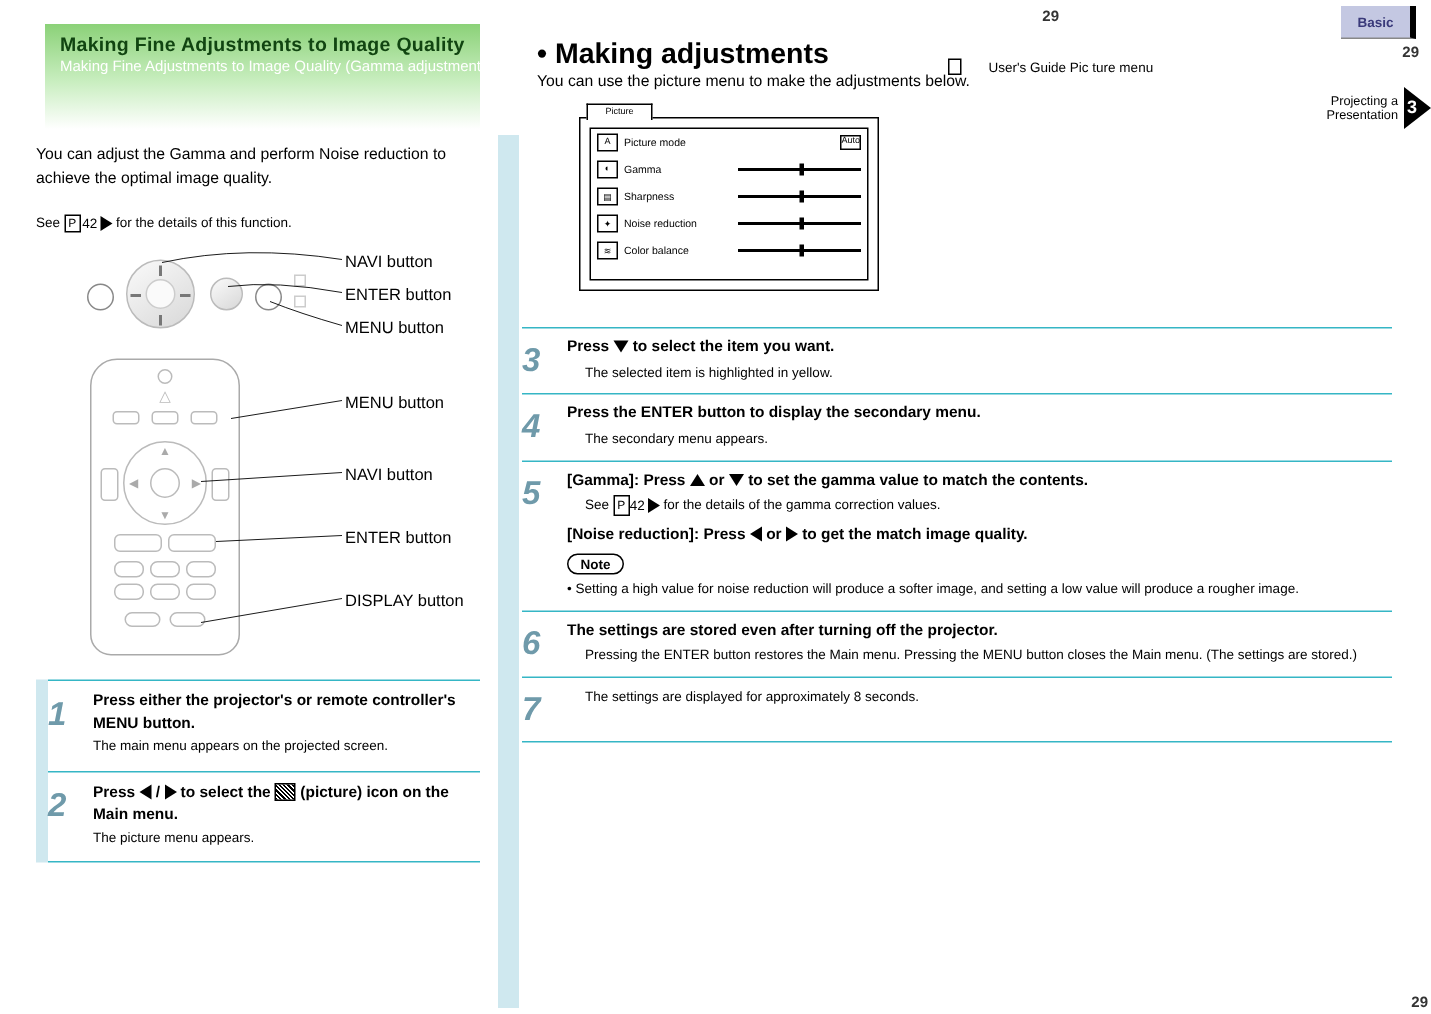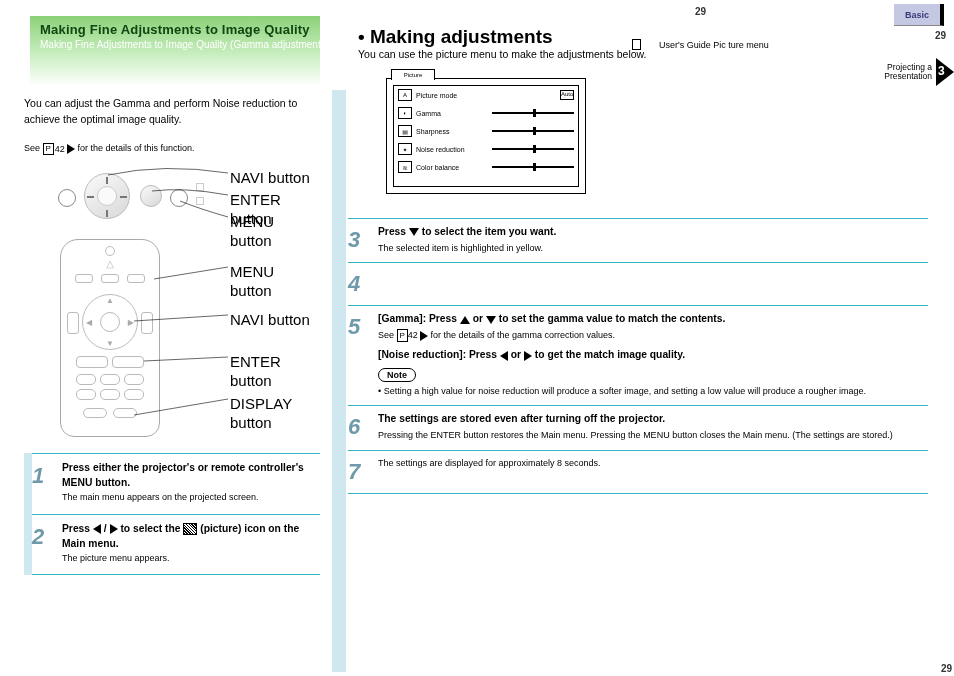--- a/index.html
+++ b/index.html
@@ -30,21 +30,21 @@
   .small-circ { width: 18px; height: 18px; border: 1px solid #888; border-radius: 50%; background: #fff; }
   .knob { width: 46px; height: 46px; border-radius: 50%; background: linear-gradient(145deg,#fafafa,#d8d8d8); border:1px solid #bbb; display:flex; align-items:center; justify-content:center; position:relative; }
   .knob::before { content:''; position:absolute; width:18px; height:18px; border-radius:50%; background:#fafafa; border:1px solid #ccc; }
   .knob .tick { position:absolute; width:2px; height:7px; background:#777; top:3px; left:50%; transform-origin: 50% 20px; }
   .knob .t1{ transform: translateX(-50%) rotate(0deg);}
   .knob .t2{ transform: translateX(-50%) rotate(90deg);}
   .knob .t3{ transform: translateX(-50%) rotate(180deg);}
   .knob .t4{ transform: translateX(-50%) rotate(270deg);}
   .knob-small { width: 22px; height: 22px; border-radius: 50%; background: linear-gradient(145deg,#fafafa,#d8d8d8); border:1px solid #bbb; }
 
-  .label-right { position:absolute; font-size:15px; color:#000; text-align:left; line-height:1.25; width: 84px; }
+  .label-right { position:absolute; font-size:11px; color:#000; text-align:left; line-height:1.25; width: 84px; }
 
   .remote { position: relative; margin: 14px auto 0 36px; width: 100px; height: 198px; border:1px solid #aaa; border-radius: 18px 18px 14px 14px; background:#fff; }
   .remote .top-dot { position:absolute; top:6px; left:50%; transform:translateX(-50%); width:10px; height:10px; border:1px solid #bbb; border-radius:50%; }
   .remote .top-tri { position:absolute; top:18px; left:50%; transform:translateX(-50%); font-size:10px; color:#bbb; }
   .remote .row3 { position:absolute; top:34px; left:0; right:0; display:flex; justify-content:space-around; padding:0 10px; }
   .remote .row3 span { width:18px; height:9px; border:1px solid #bbb; border-radius:3px; display:block; }
   .remote .dial { position:absolute; top:54px; left:50%; transform:translateX(-50%); width:56px; height:56px; border:1px solid #bbb; border-radius:50%; }
   .remote .dial::before{ content:''; position:absolute; left:50%; top:50%; transform:translate(-50%,-50%); width:18px; height:18px; border-radius:50%; border:1px solid #bbb; }
   .remote .dial .arr { position:absolute; font-size:8px; color:#aaa; }
   .remote .dial .au{ top:1px; left:50%; transform:translateX(-50%);} 
@@ -92,21 +92,21 @@
   .osd .row .txt { flex:0 0 72px; }
   .osd .row .slider { flex:1; height:2px; background:#000; position:relative; }
   .osd .row .slider::after{ content:''; position:absolute; width:3px; height:8px; background:#000; top:-3px; left:50%; }
   .osd .row .valbox { width:14px; height:10px; border:1px solid #000; font-size:6px; text-align:center; margin-left:4px; }
 
   .right-steps { position:absolute; left:16px; top:206px; right:4px; }
   .rstep { border-top: 1px solid #35b6c5; padding: 6px 0 8px 0; display:flex; gap:8px; }
   .rstep .step-num { width: 22px; }
   .rstep .body { font-size: 10.3px; line-height:1.42; flex:1; padding-right:6px;}
   .rstep .body .head { font-weight: bold; margin-bottom:2px; }
-  .rstep .body .desc { font-size:9px; }
+  .rstep .body .desc { font-size:9px;margin-left:12px; }
 
   .note-row { font-size:9px; margin-top:6px; line-height:1.35; }
   .chapter-tag { position:absolute; right:0; top:58px; display:flex; align-items:center; gap:4px; }
   .chapter-tag .txt { font-size:8.5px; text-align:right; line-height:1.1; }
   .chapter-tag .tri { width:0; height:0; border-top:14px solid transparent; border-bottom:14px solid transparent; border-left:18px solid #000; color:#fff; position:relative;}
   .chapter-tag .tri span{ position:absolute; left:-16px; top:-8px; color:#fff; font-size:12px; font-weight:bold;}
 
   .tri-black { display:inline-block; width:0; height:0; vertical-align:middle;}
   .tri-up { border-left:5px solid transparent; border-right:5px solid transparent; border-bottom:8px solid #000;}
   .tri-down { border-left:5px solid transparent; border-right:5px solid transparent; border-top:8px solid #000;}
@@ -293,20 +293,24 @@
       <div class="body">
         <div class="head">
           Press <span class="tri-black tri-down"></span> to select the item you want.
         </div>
         <div class="desc">The selected item is highlighted in yellow.</div>
       </div>
     </div>
 
     <div class="rstep">
       <div class="step-num">4</div>
+      <div class="body">
+        <div class="head">Press the ENTER button to display the secondary menu.</div>
+        <div class="desc">The secondary menu appears.</div>
+      </div>
     </div>
 
     <div class="rstep">
       <div class="step-num">5</div>
       <div class="body">
         <div class="head">
           <span>[Gamma]: Press </span>
           <span class="tri-black tri-up"></span>
           <span> or </span>
           <span class="tri-black tri-down"></span>

